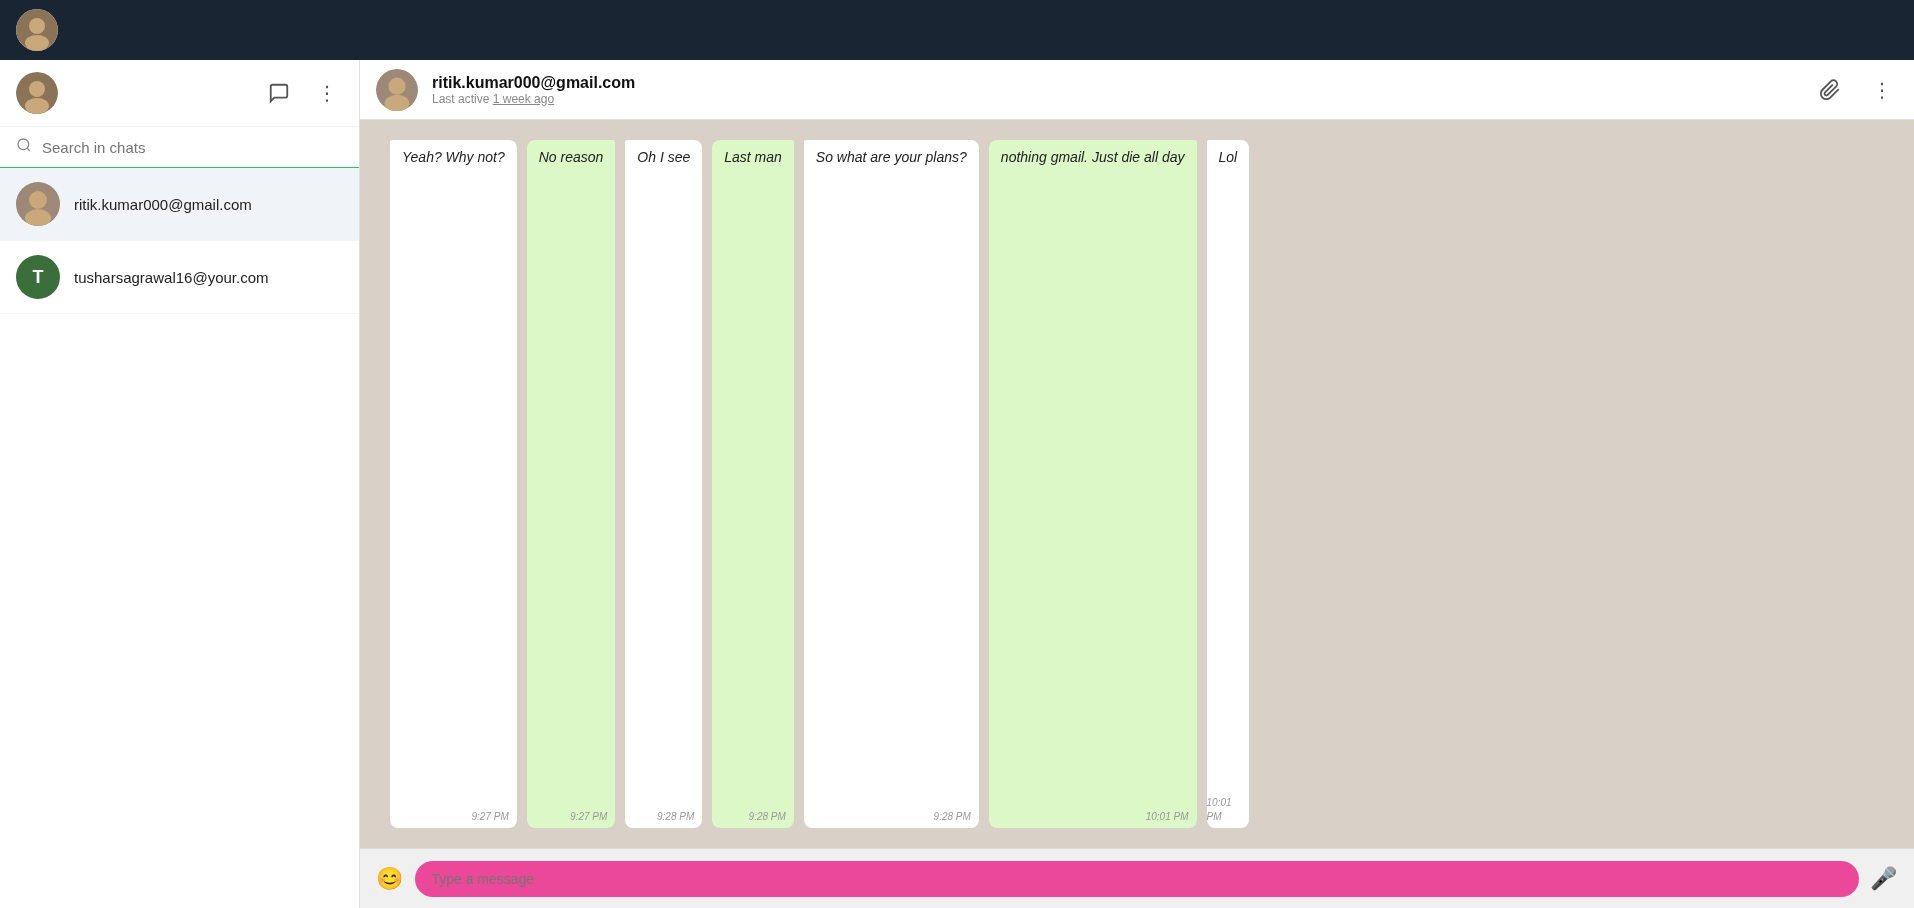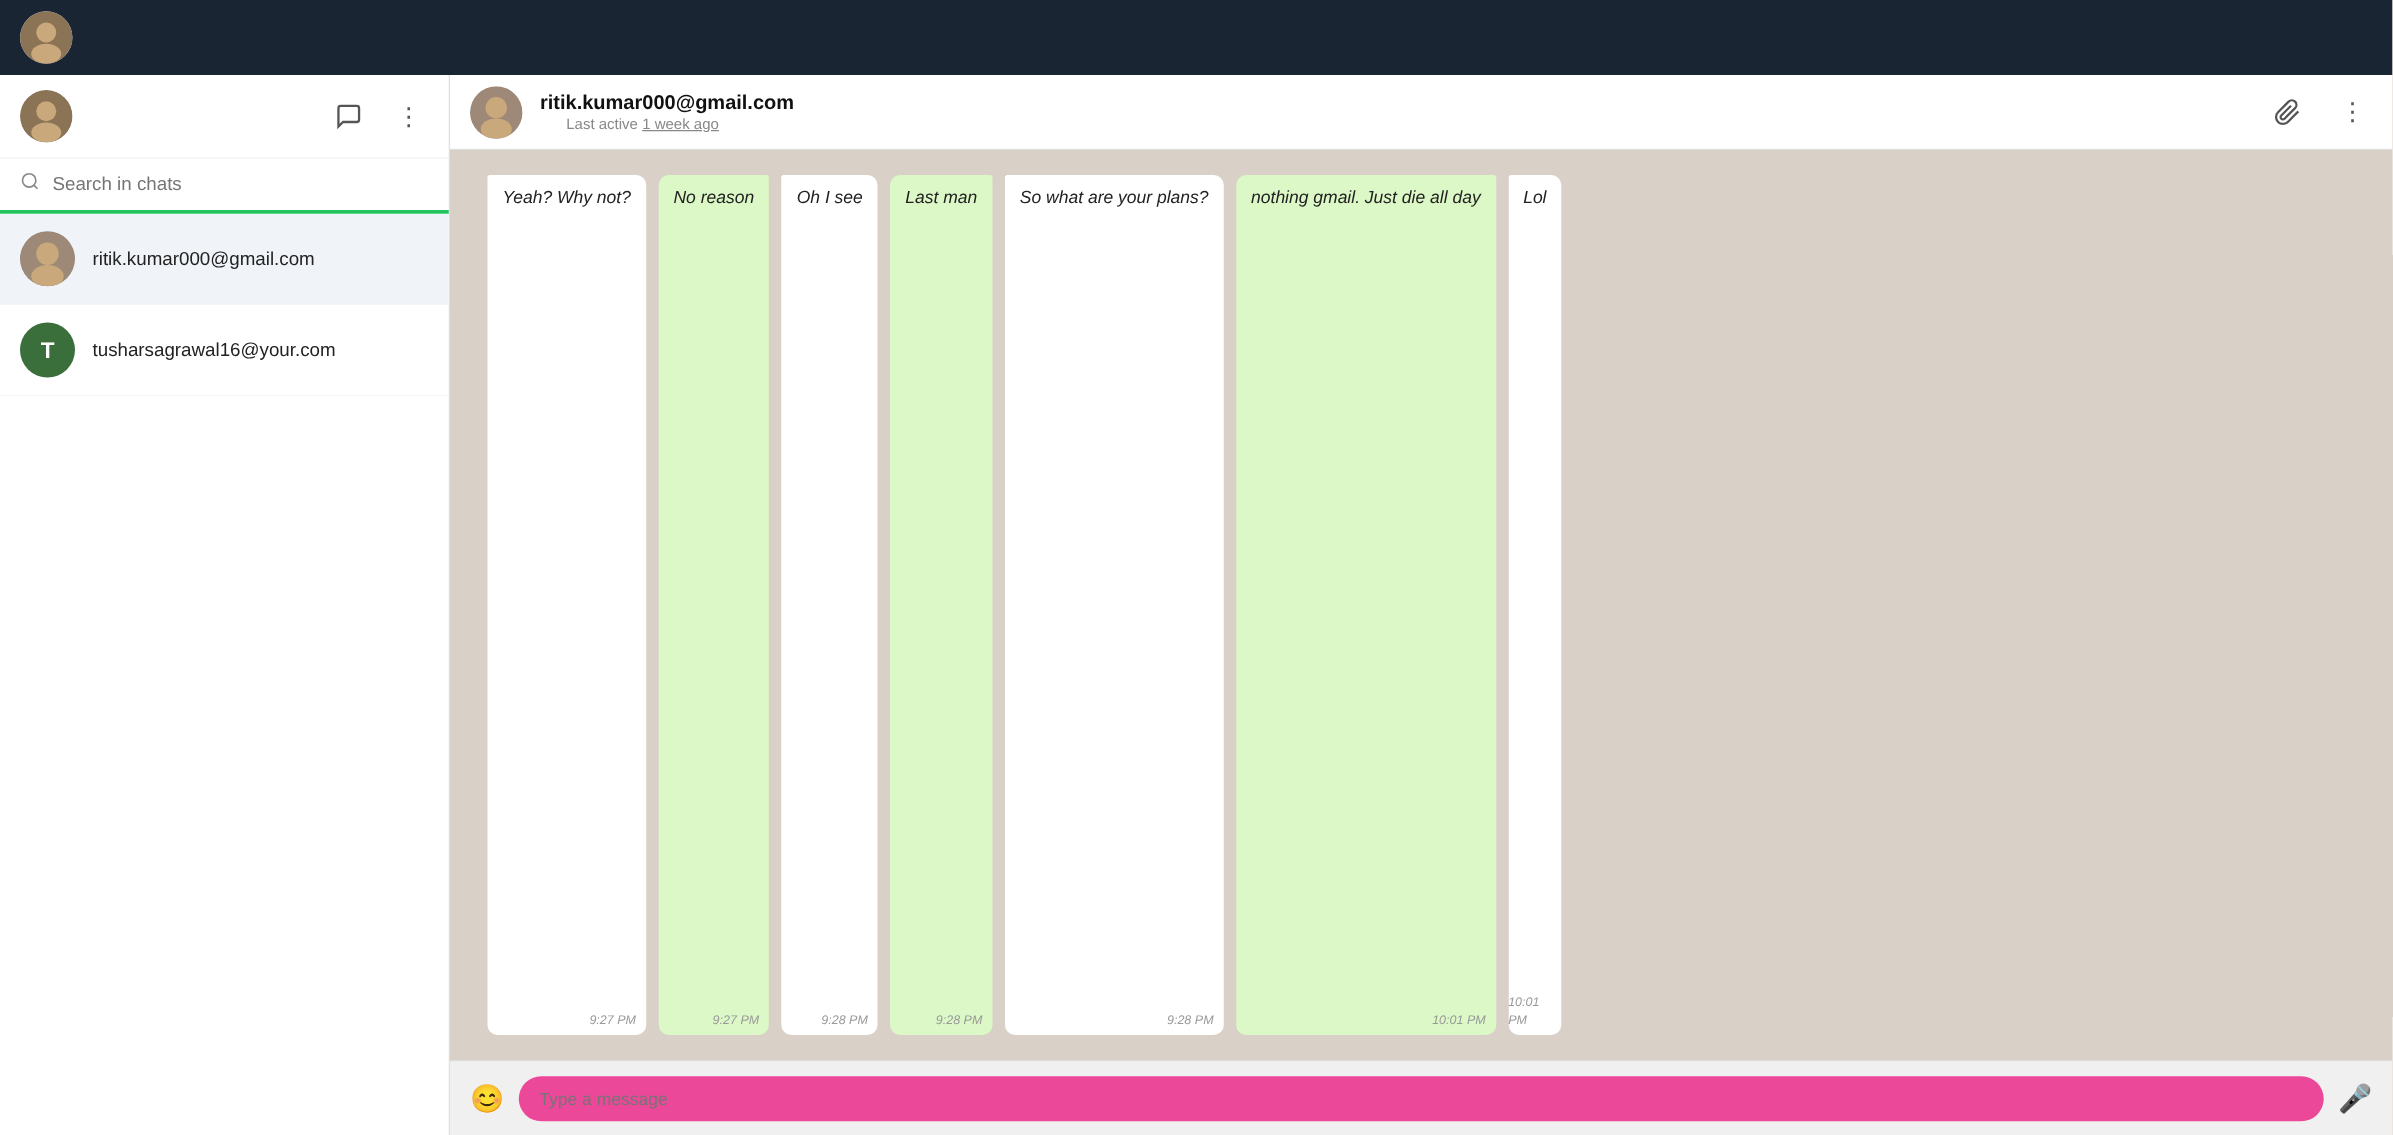--- a/index.html
+++ b/index.html
@@ -70,21 +70,21 @@
       width: 32px;
       height: 32px;
     }
 
     
     .search-bar {
       padding: 10px 16px;
       display: flex;
       align-items: center;
       gap: 10px;
-      border-bottom: 3px solid #22c55e;
+      border-bottom: 1px solid #22c55e;
     }
 
     .search-icon {
       color: #888;
       font-size: 16px;
     }
 
     .search-input {
       border: none;
       outline: none;
@@ -168,21 +168,20 @@
 
     .chat-header-name {
       font-size: 16px;
       font-weight: 600;
       color: #111;
     }
 
     .chat-header-status {
       font-size: 12px;
       color: #888;
-      margin-left: 21px;
     }
 
     .chat-header-actions {
       display: flex;
       align-items: center;
       gap: 20px;
       color: #555;
     }
 
     

